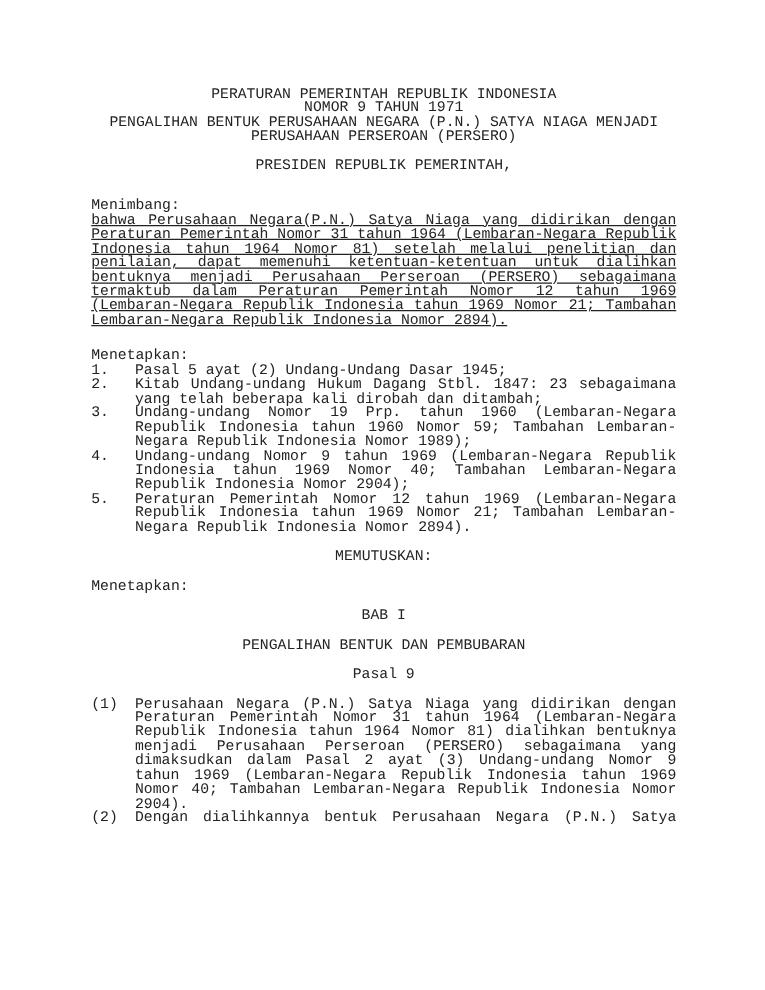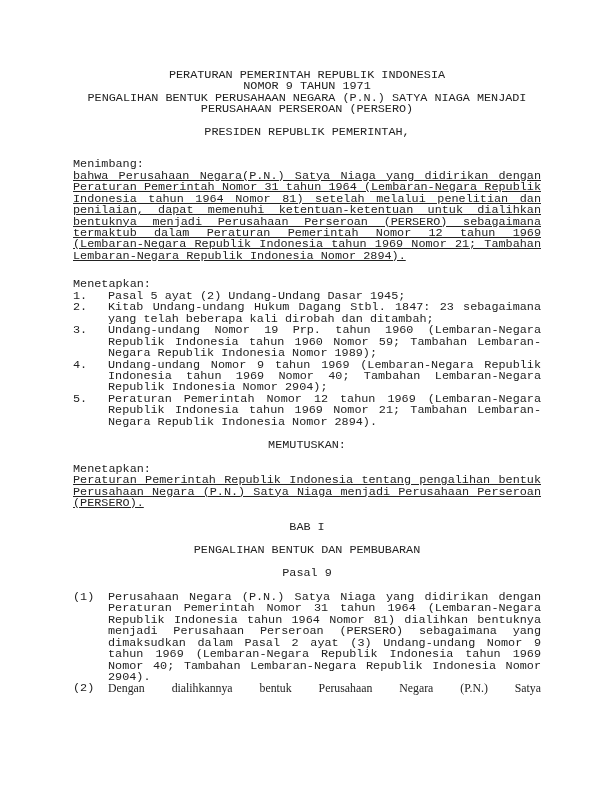--- a/index.html
+++ b/index.html
@@ -6,21 +6,21 @@
     body { width: 612px; height: 792px; position: relative; overflow: hidden; }
     .page {
       position: absolute; left: 73px; top: 70px; width: 468px;
       font-family: "Liberation Mono", "DejaVu Sans Mono", monospace;
       font-size: 11.8px; line-height: 11.45px; color: #222222;
     }
     .center { text-align: center; }
     .gap-s { height: 11px; }
     .gap { height: 12px; }
     .just { text-align: justify; text-align-last: left; text-decoration: underline; }
-    .just-full { text-align: justify; text-align-last: justify; font-family: Liberation Serif, serif; }
+    .just-full { text-align: justify; text-align-last: justify; }
     .item { display: flex; }
     .num { width: 35px; flex: 0 0 35px; }
     .itext { flex: 1; text-align: justify; }
     p { margin: 0; }
   </style>
 </head>
 <body>
 
 <div class="page">
   <div class="center">
@@ -61,21 +61,20 @@
       <span class="num">5.</span>
       <span class="itext">Peraturan Pemerintah Nomor 12 tahun 1969 (Lembaran-Negara Republik Indonesia tahun 1969 Nomor 21; Tambahan Lembaran-Negara Republik Indonesia Nomor 2894).</span>
     </div>
   </div>
   <div class="gap"></div>
   <div class="center">MEMUTUSKAN:</div>
   <div class="gap"></div>
 
   <div>
     <div>Menetapkan:</div>
-    <p class="just">Peraturan Pemerintah Republik Indonesia tentang pengalihan bentuk Perusahaan Negara (P.N.) Satya Niaga menjadi Perusahaan Perseroan (PERSERO).</p>
   </div>
   <div class="gap"></div>
   <div class="center">BAB I</div>
   <div class="gap"></div>
   <div class="center">PENGALIHAN BENTUK DAN PEMBUBARAN</div>
   <div class="gap"></div>
   <div class="center">Pasal 9</div>
   <div class="gap"></div>
 
   <div>

